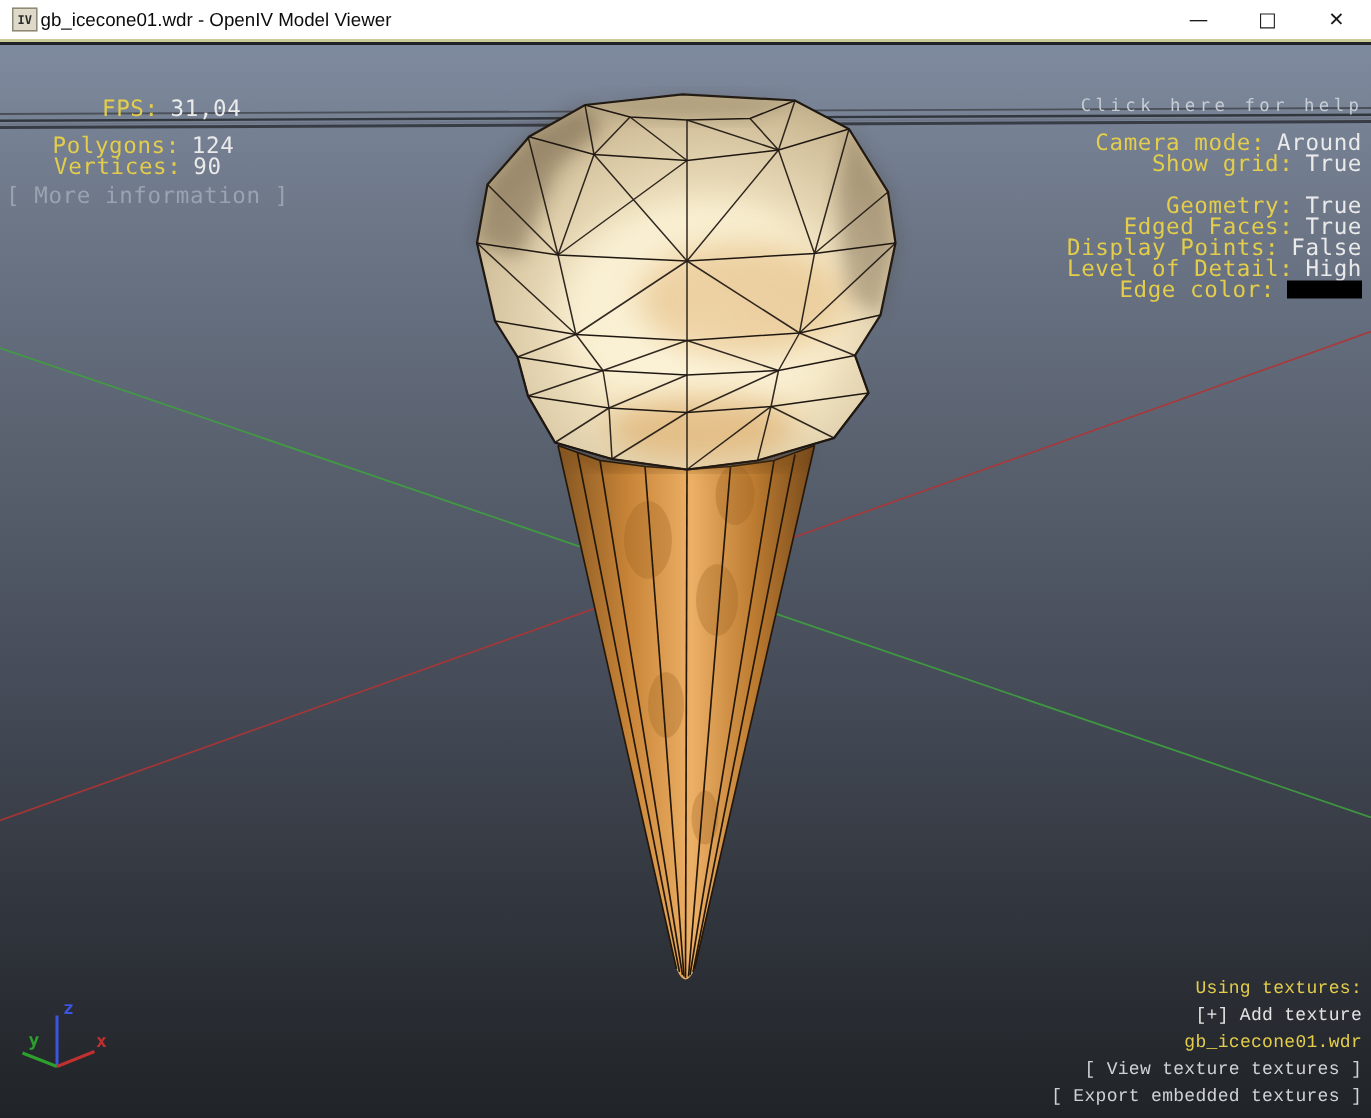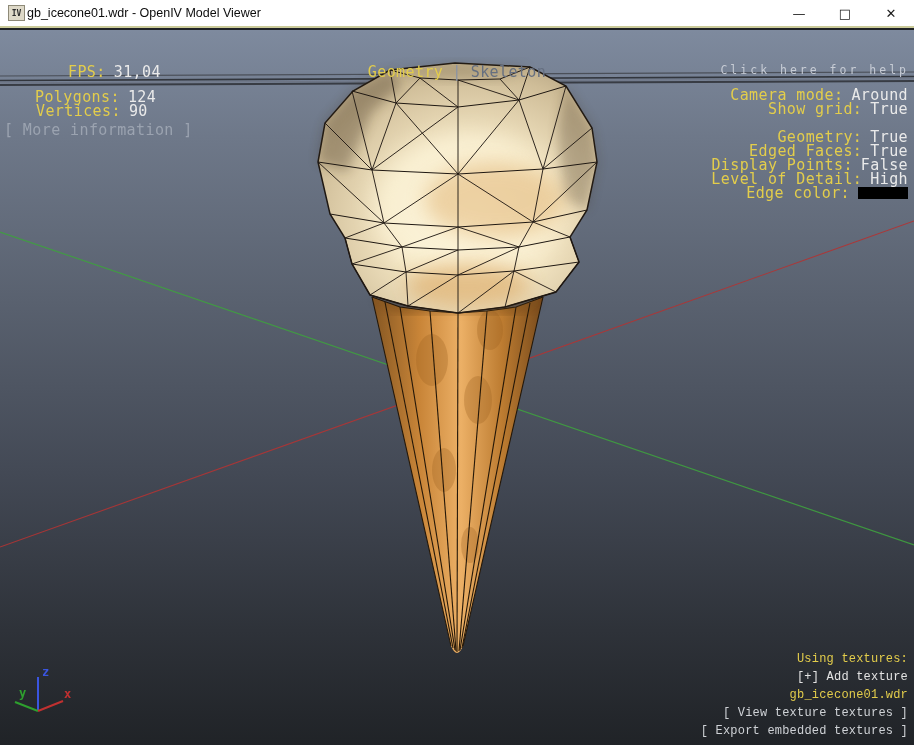--- a/index.html
+++ b/index.html
@@ -173,25 +173,20 @@
       <span class="yellow">FPS:</span><span class="yellow val">31,04</span>
     </div>
     <div class="hud stats-poly">
       <span class="yellow">Polygons:</span><span class="yellow val">124</span>
     </div>
     <div class="hud stats-vert">
       <span class="yellow">Vertices:</span><span class="yellow val">90</span>
     </div>
     <div class="hud more-info">[ More information ]</div>
 
-    <div class="hud tabs">
-      <span class="tab-active">Geometry</span>
-      <span class="tab-sep">|</span>
-      <span class="tab-inactive">Skeleton</span>
-    </div>
 
     <div class="hud help">Click here for help</div>
 
     <div class="hud r-block cam-block">
       <div class="r-row">
         <span class="yellow">Camera mode:</span>
         <span class="val">Around</span>
       </div>
       <div class="r-row">
         <span class="yellow">Show grid:</span>

